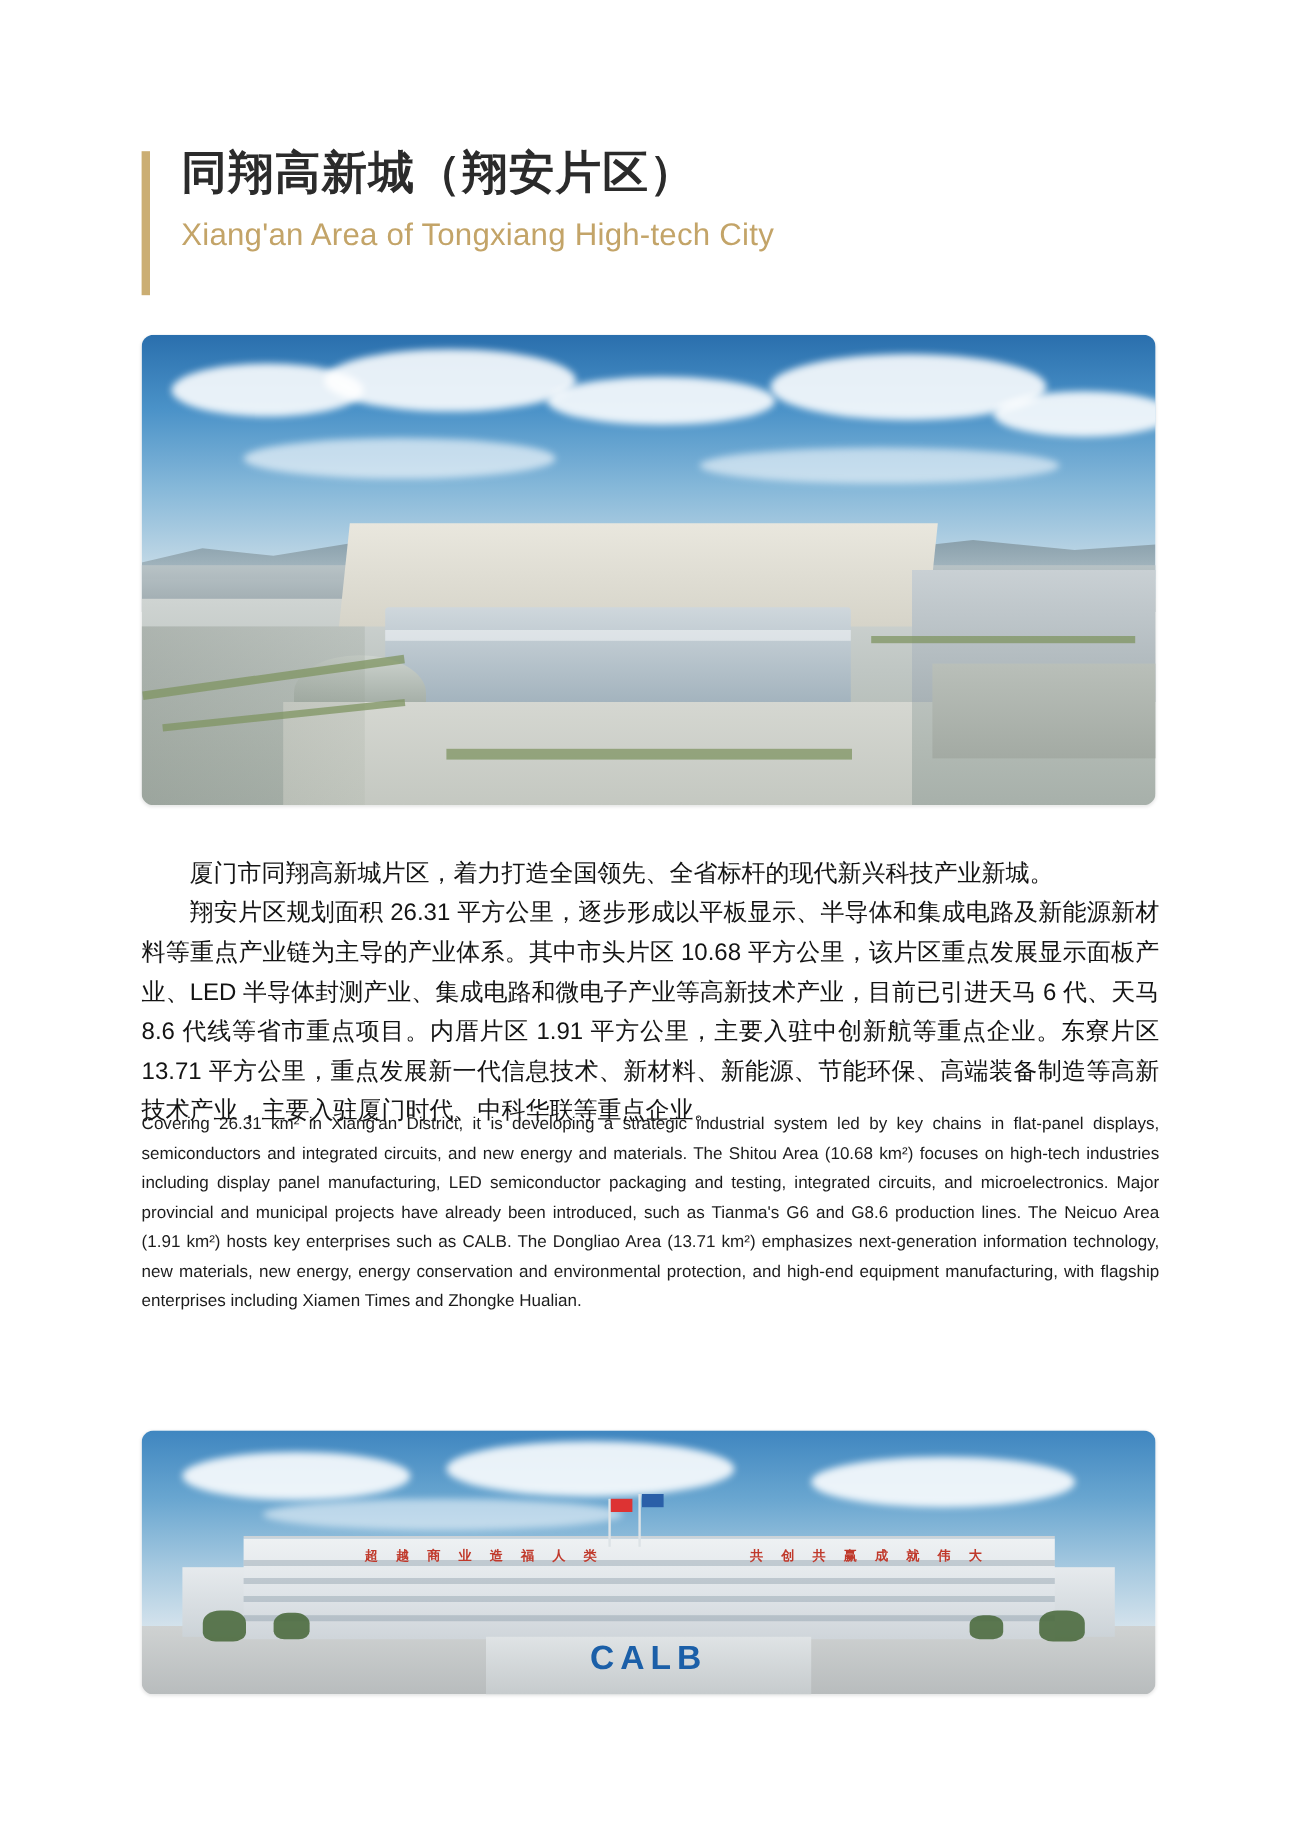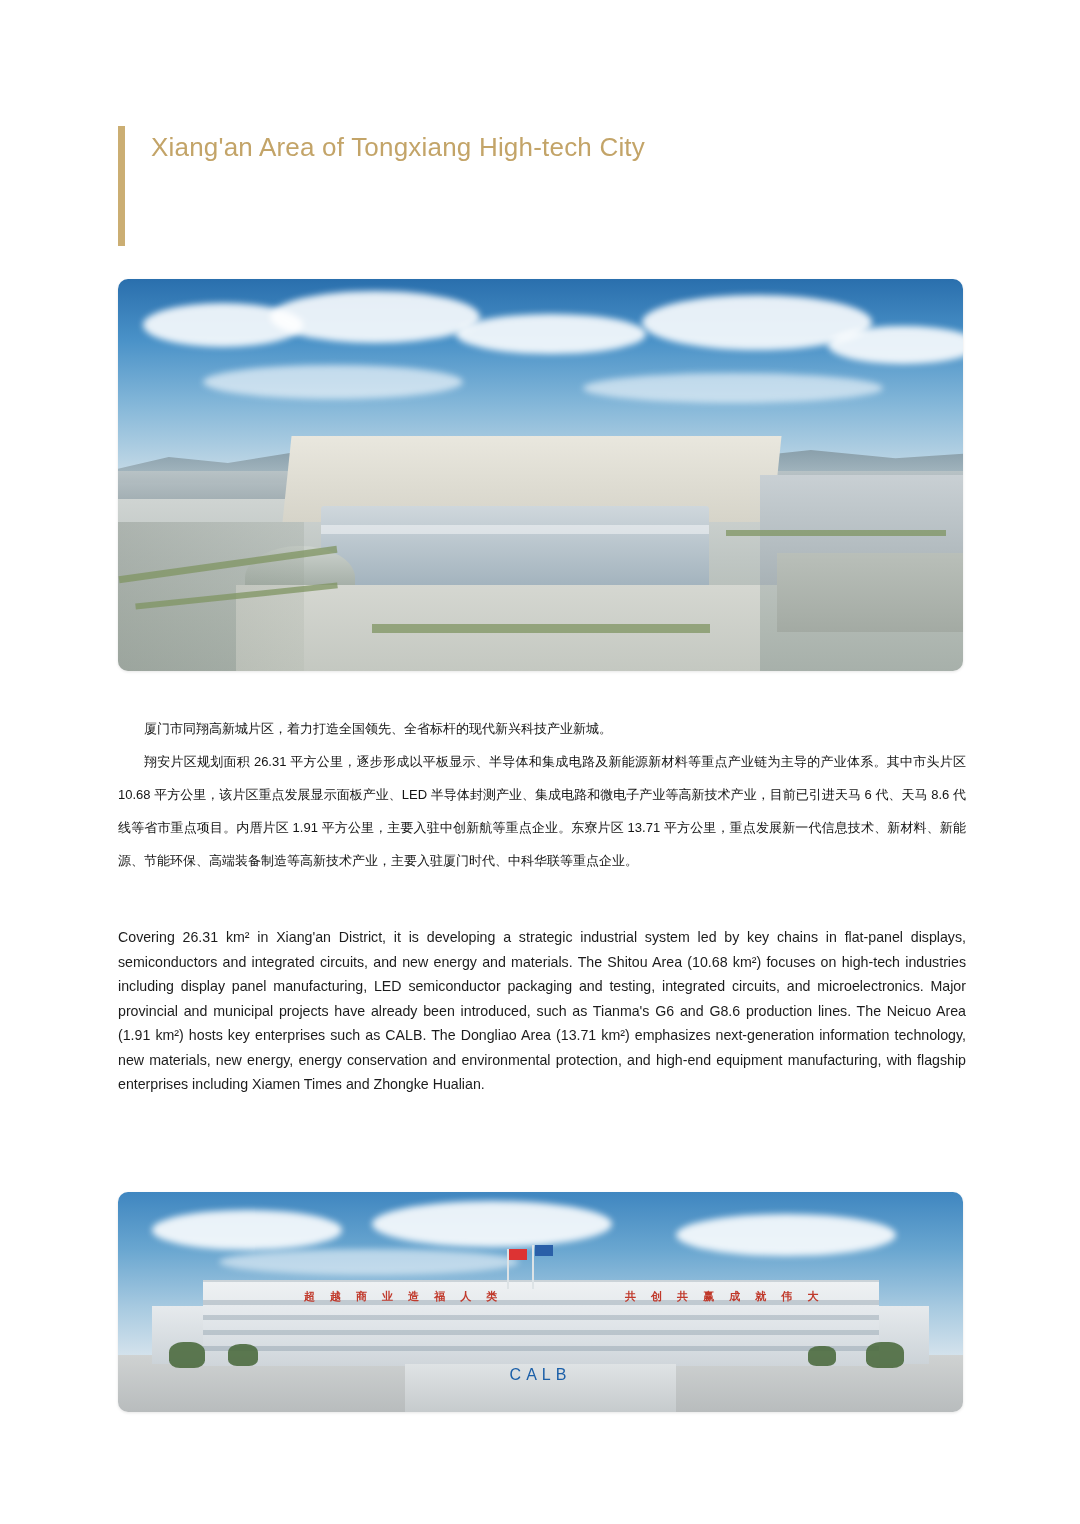--- a/index.html
+++ b/index.html
@@ -173,22 +173,22 @@
     font-weight: 700;
     letter-spacing: 6px;
     white-space: nowrap;
   }
   .b-calb {
     position: absolute;
     left: 50%;
     transform: translateX(-50%);
     top: 79%;
     color: #1b5fa8;
-    font-size: 16px;
-    font-weight: 400;
+    font-size: 28px;
+    font-weight: 700;
     letter-spacing: 5px;
     font-family: "Liberation Sans", sans-serif;
   }
   .b-flag {
     position: absolute;
     width: 18px; height: 11px;
     background: #d33;
   }
   .b-pole {
     position: absolute;
@@ -207,21 +207,21 @@
     border-radius: 40% 40% 30% 30%;
     opacity: .9;
   }
 
   
   .cn-text {
     position: absolute;
     left: 118px;
     top: 712px;
     width: 848px;
-    font-size: 13px;
+    font-size: 20px;
     line-height: 33px;
     color: #141414;
     text-align: justify;
     font-family: "Liberation Sans", sans-serif;
   }
   .cn-text p { margin: 0; text-indent: 2em; }
 
   .en-text {
     position: absolute;
     left: 118px;
@@ -236,20 +236,21 @@
   .en-text p { margin: 0; }
   .en-text p + p { margin-top: 16px; }
 </style>
 </head>
 <body>
 
 <div class="page">
 
   <div class="header">
     <div class="header-bar"></div>
+    <div class="title-cn">同翔高新城（翔安片区）</div>
     <div class="title-en">Xiang'an Area of Tongxiang High-tech City</div>
   </div>
 
   <div class="photo" id="photo-top">
     <div class="sky"></div>
     <div class="cloud" style="left:3%;top:6%;width:160px;height:44px;"></div>
     <div class="cloud" style="left:18%;top:3%;width:210px;height:52px;"></div>
     <div class="cloud" style="left:40%;top:9%;width:190px;height:40px;"></div>
     <div class="cloud" style="left:62%;top:4%;width:230px;height:55px;"></div>
     <div class="cloud" style="left:84%;top:12%;width:150px;height:38px;"></div>

